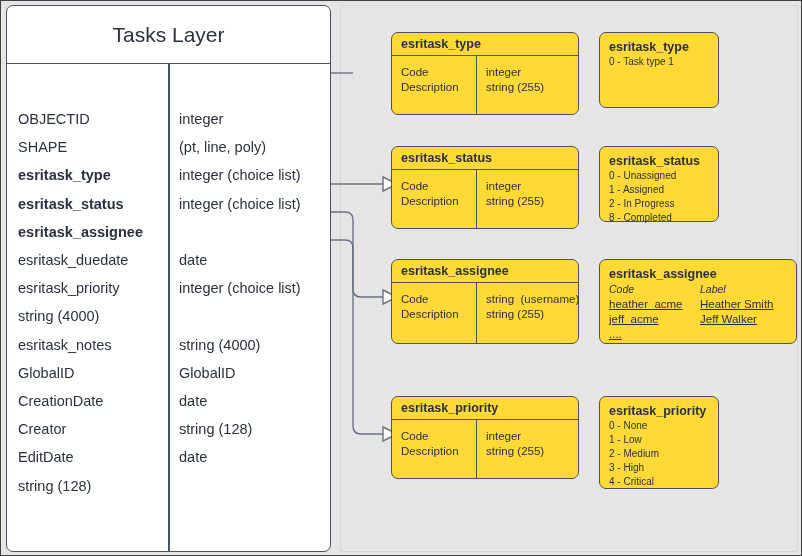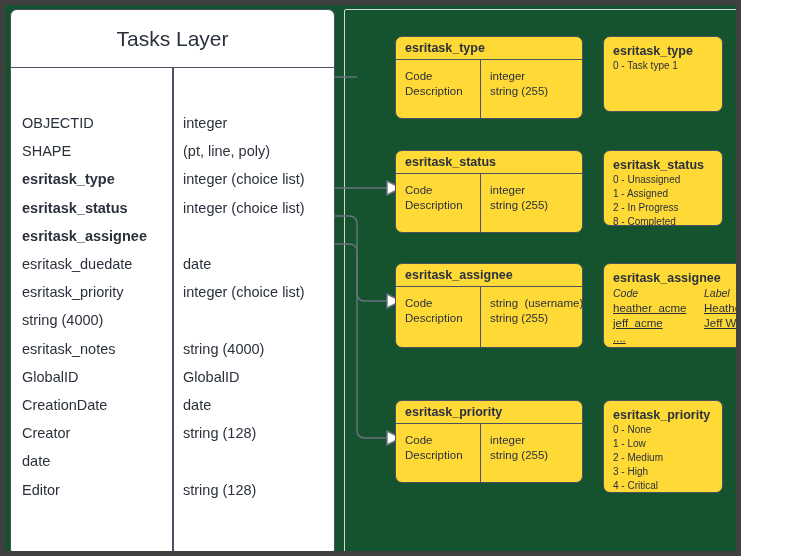--- a/index.html
+++ b/index.html
@@ -6,25 +6,25 @@
     margin: 0;
     padding: 0;
     background: #ffffff;
   }
   body {
     font-family: "Liberation Sans", sans-serif;
     -webkit-font-smoothing: antialiased;
   }
   #canvas {
     position: relative;
-    width: 741px;
+    width: 802px;
     height: 556px;
-    background: #14532d;
-    box-sizing: border-box;
-    border: 5px solid #404040;
+    background: #e5e5e5;
+    box-sizing: border-box;
+    border: 1px solid #404040;
     overflow: hidden;
   }
 
   
   .entity {
     position: absolute;
     left: 5px;
     top: 4px;
     width: 325px;
     height: 547px;
@@ -237,24 +237,24 @@
         </div>
         <div class="field-row">
           <div class="field-name">CreationDate</div>
           <div class="field-type">date</div>
         </div>
         <div class="field-row">
           <div class="field-name">Creator</div>
           <div class="field-type">string (128)</div>
         </div>
         <div class="field-row">
+          <div class="field-name">EditDate</div>
           <div class="field-type">date</div>
         </div>
         <div class="field-row">
-          <div class="field-name">Editor</div>
           <div class="field-type">string (128)</div>
         </div>
 
       </div>
     </div>
   </div>
 
   <svg class="connectors" viewBox="0 0 802 556" xmlns="http://www.w3.org/2000/svg">
     <g fill="none" stroke="#6b7280" stroke-width="1.4">
 

